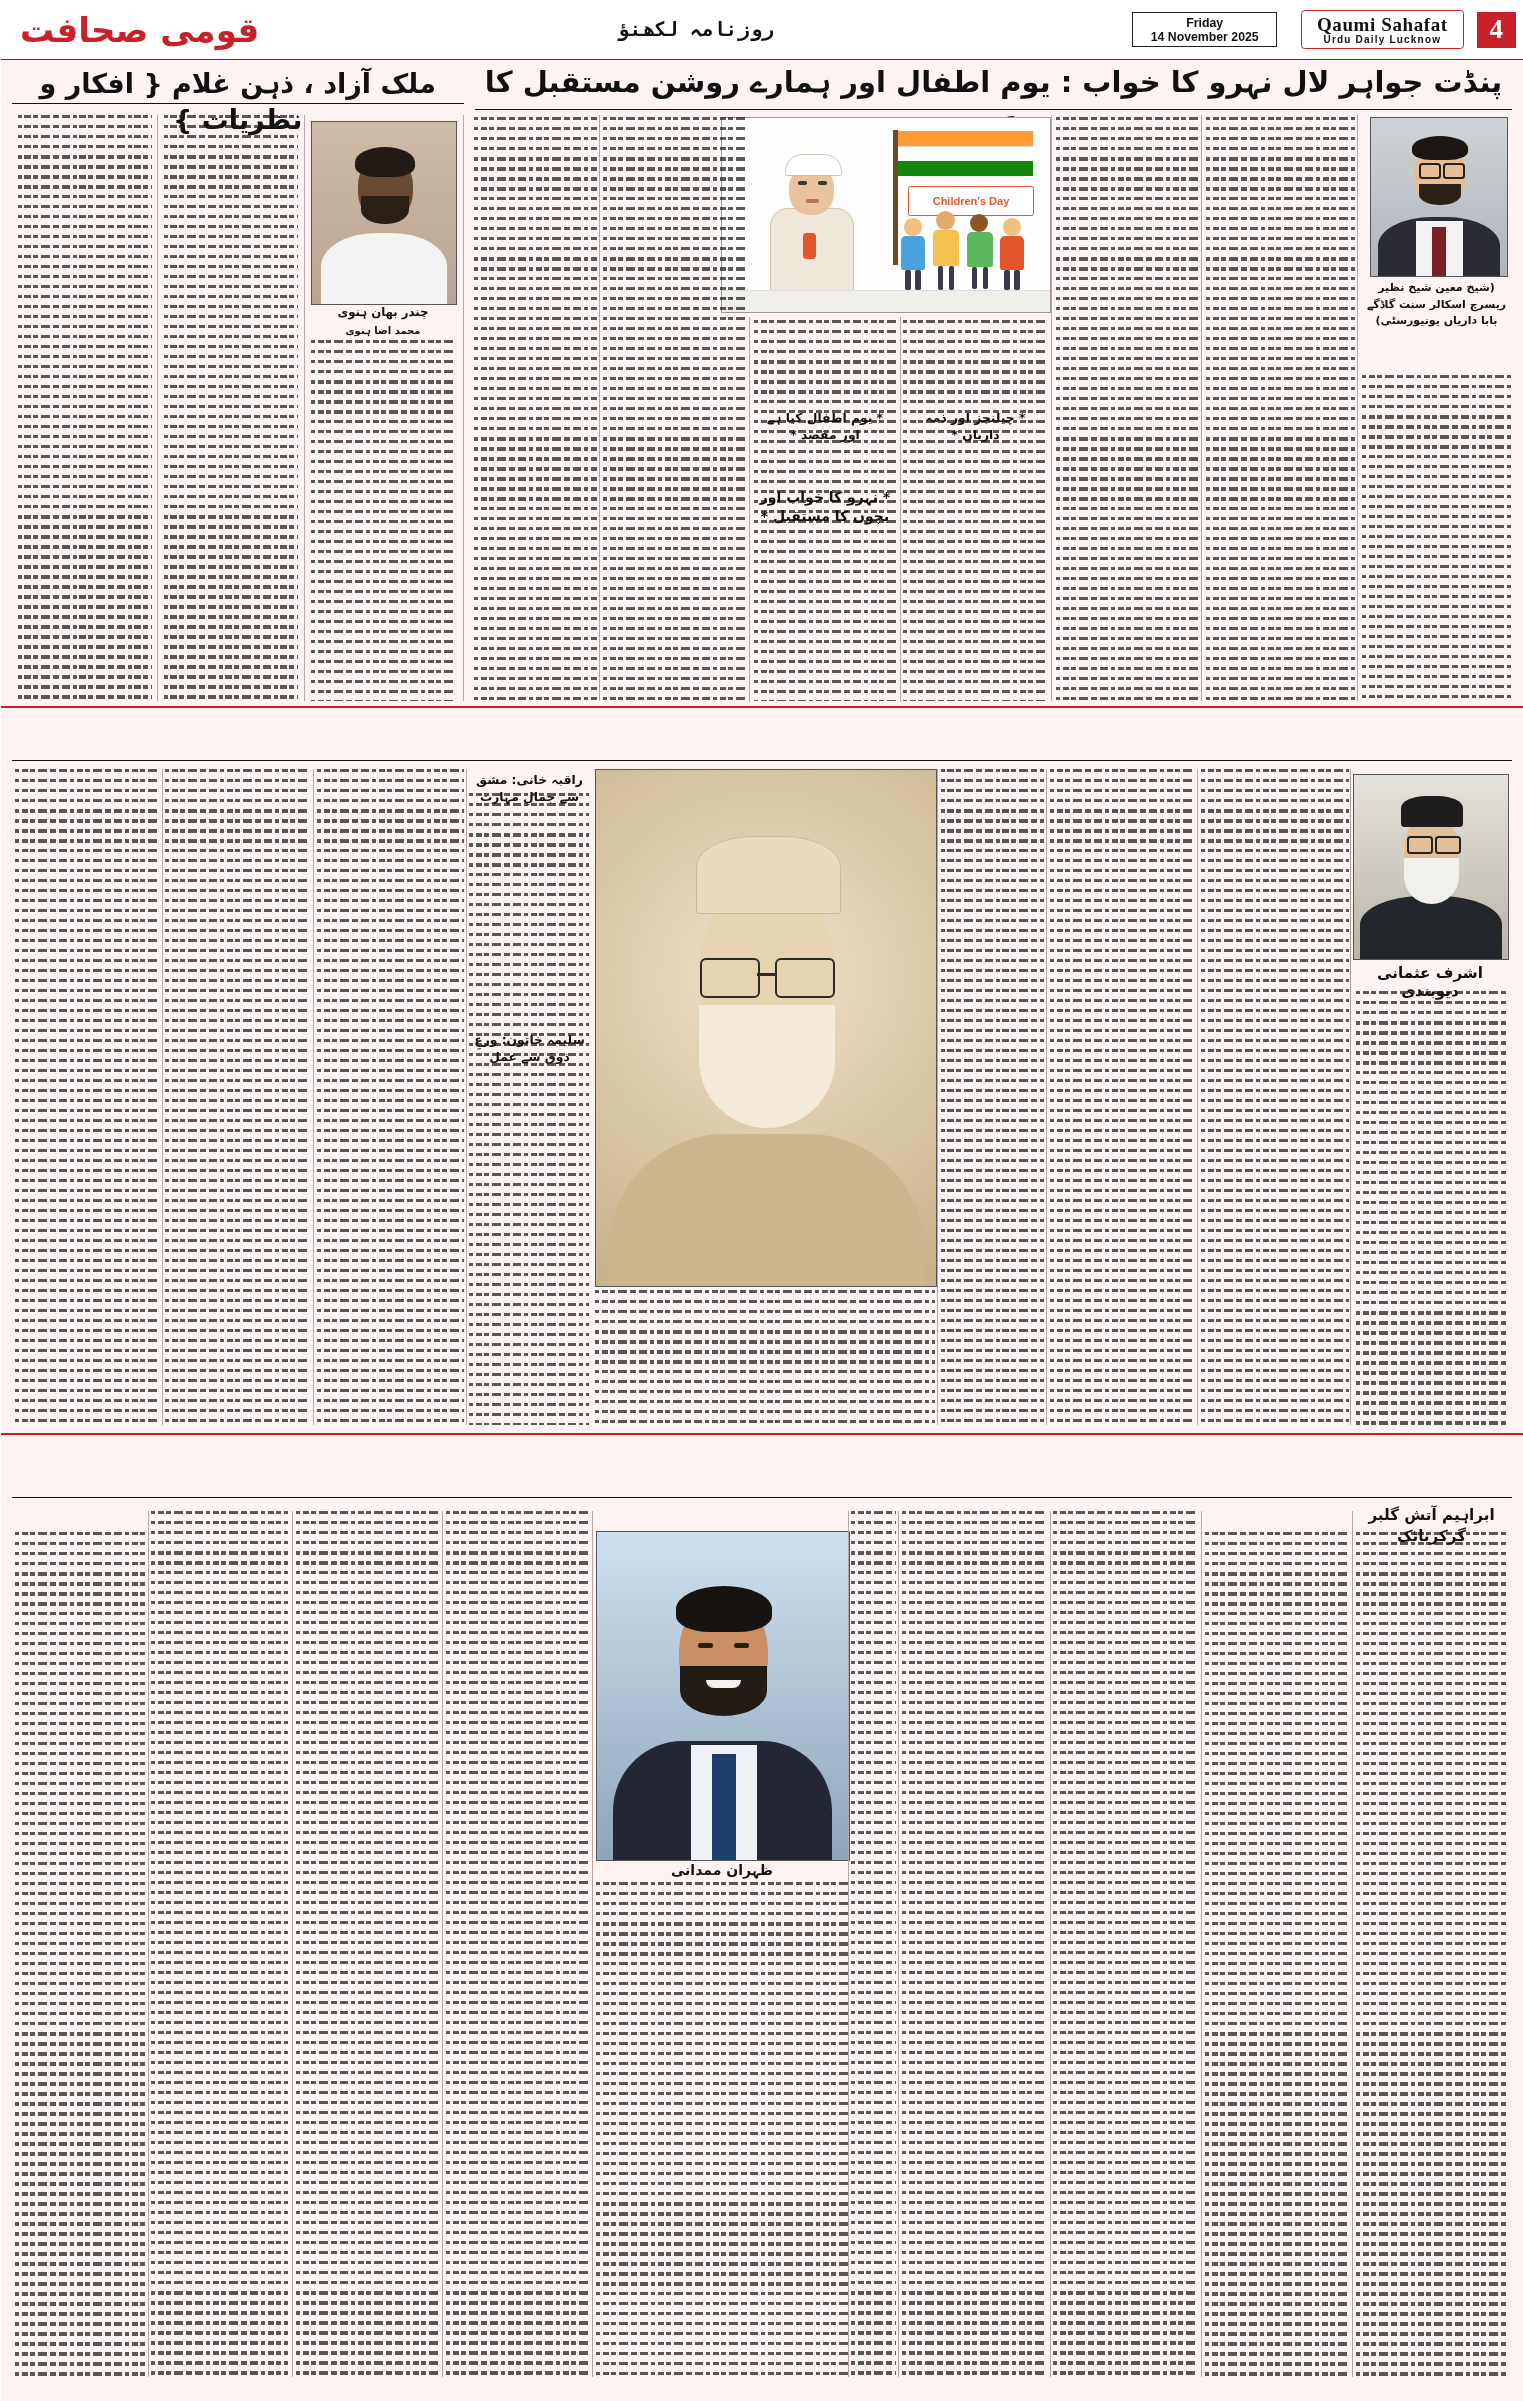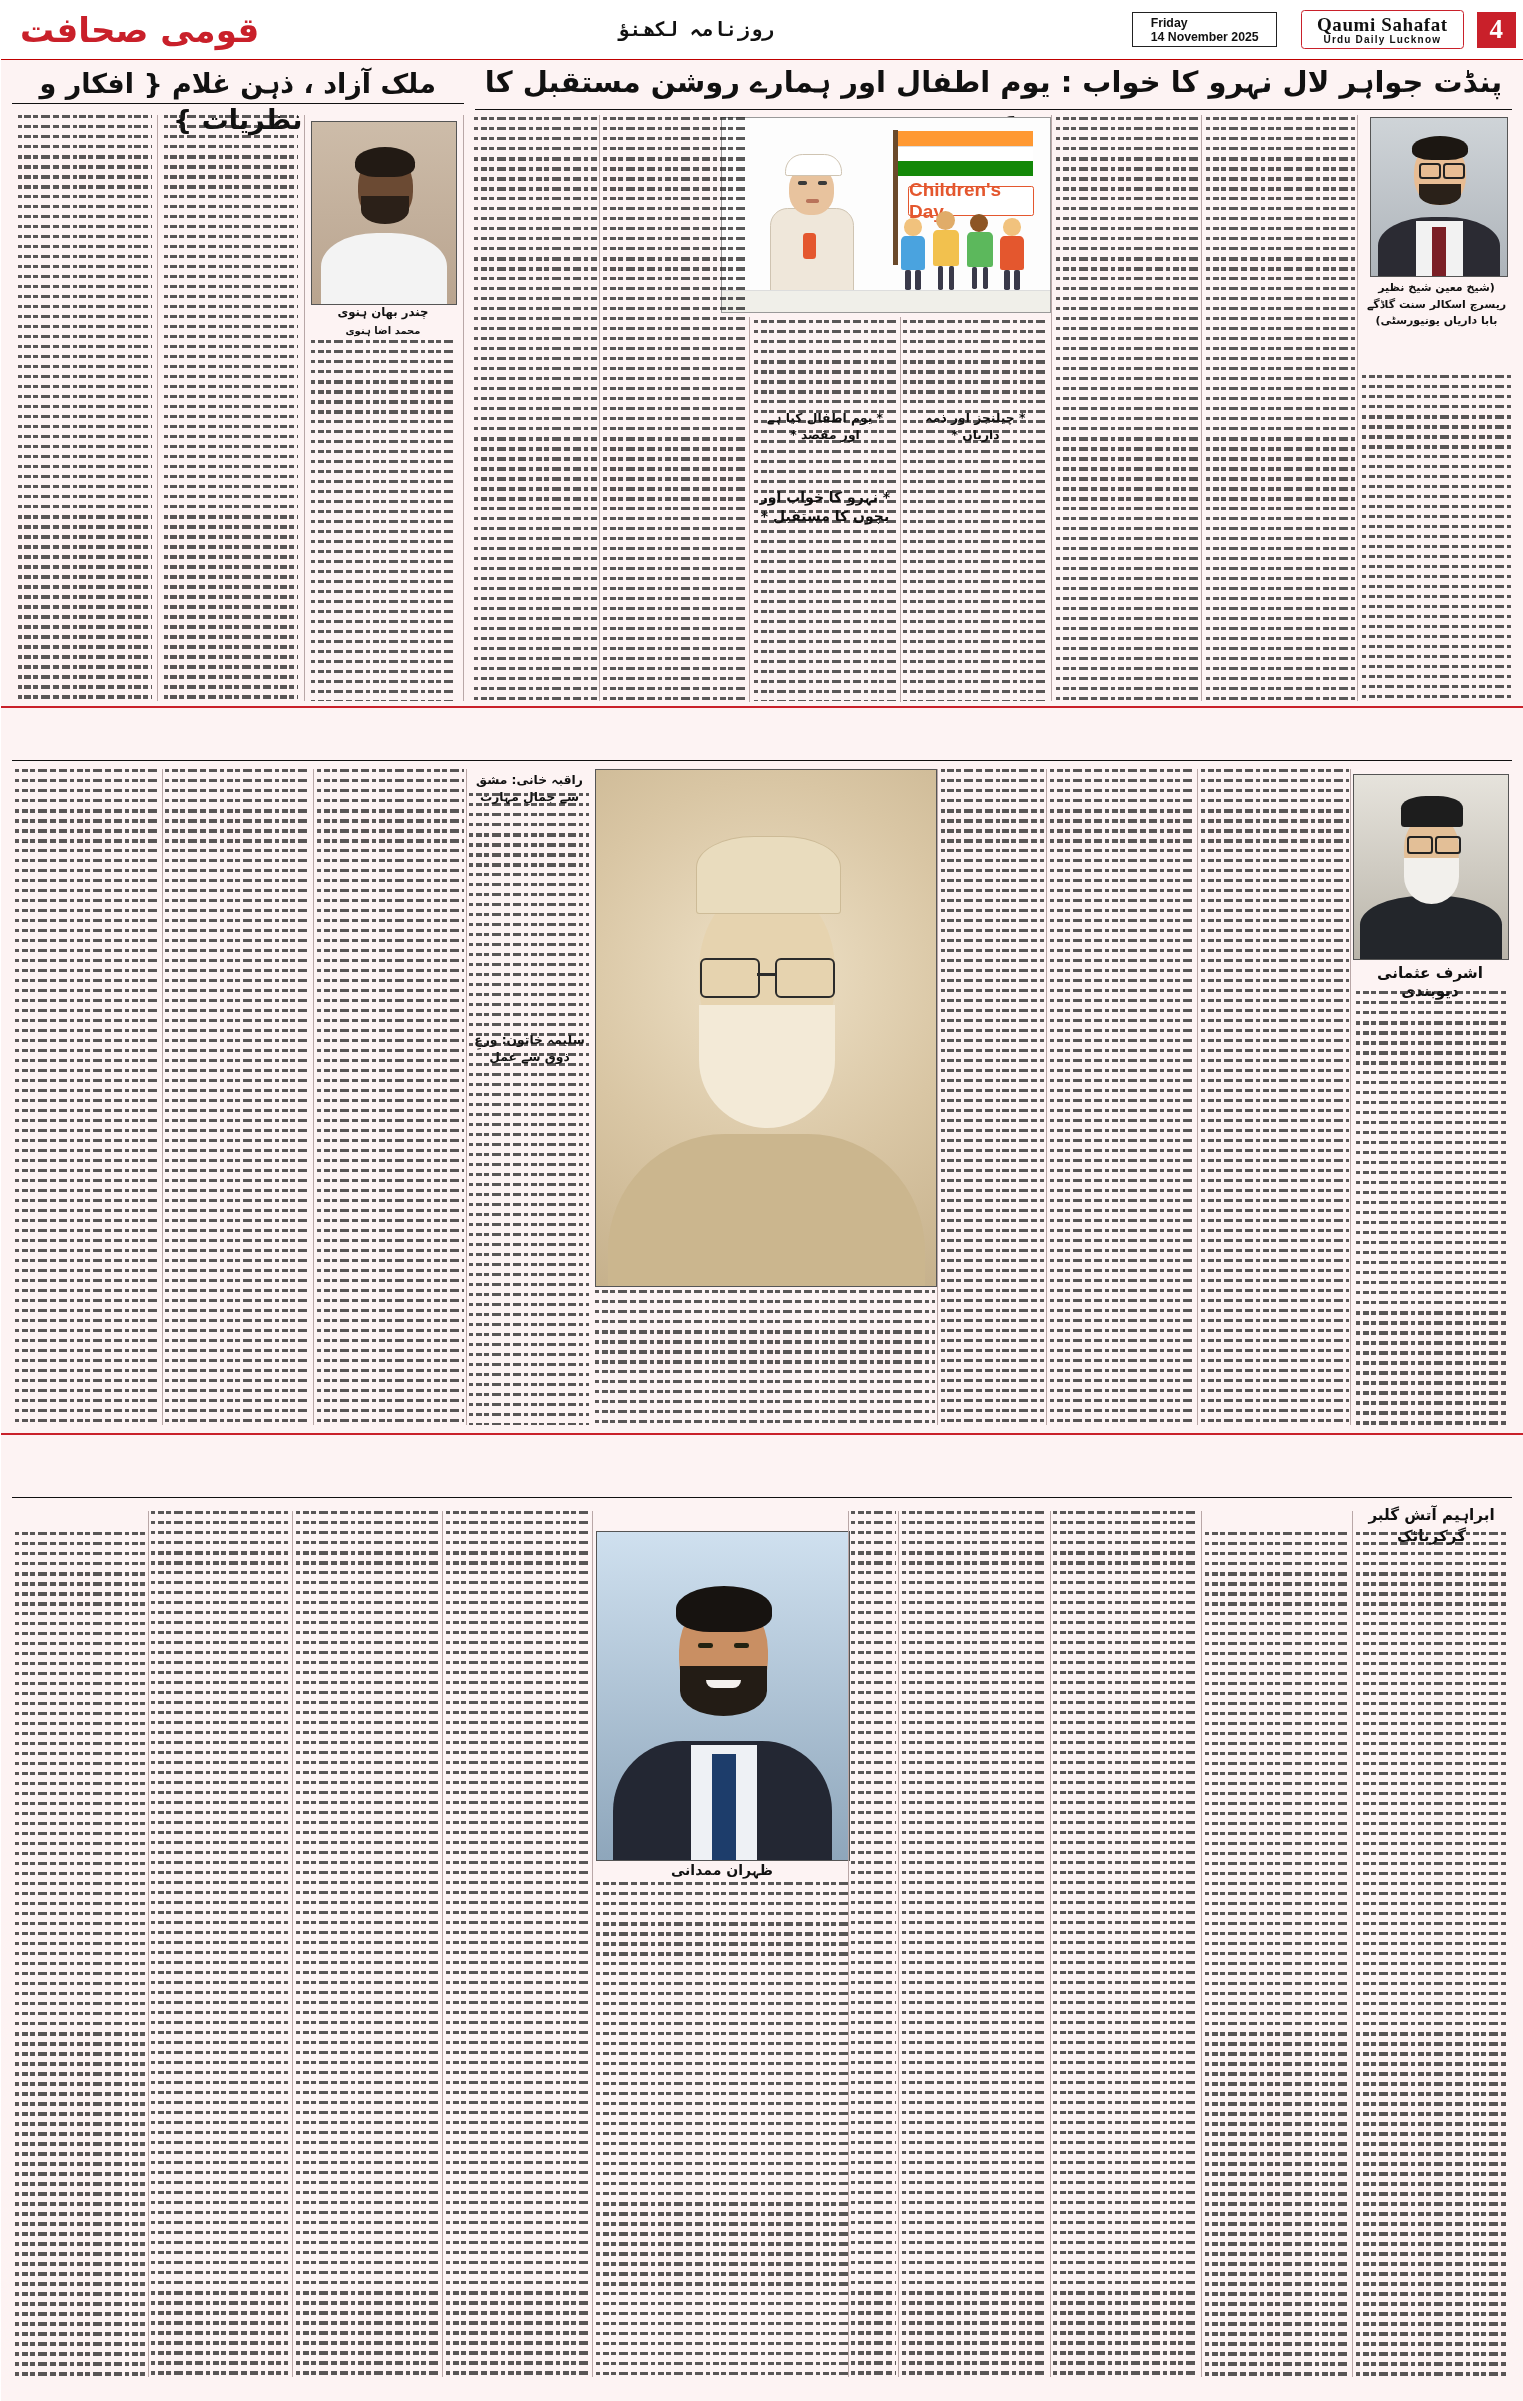--- a/index.html
+++ b/index.html
@@ -25,21 +25,21 @@
     font-size:27px;font-weight:bold;display:flex;align-items:center;justify-content:center;
     font-family:"Liberation Serif",serif;
   }
   .logo-box{
     margin-right:4.7px;border:1.8px solid #c9202a;border-radius:3.5px;
     padding:2.3px 15.2px;text-align:center;background:#fff;
   }
   .logo-main{font-family:"Liberation Serif",serif;font-size:19px;font-weight:bold;color:#111;letter-spacing:0.6px;direction:ltr;}
   .logo-sub{font-family:"Liberation Sans",sans-serif;font-size:10px;font-weight:bold;color:#111;letter-spacing:1.2px;direction:ltr;margin-top:-1.2px;}
   .date-box{
-    margin-right:23.5px;border:1.2px solid #222;padding:2.3px 17.6px;direction:ltr;
+    margin-right:23.5px;border:1.2px solid #222;padding:2.3px 17.6px;text-align:center;direction:ltr;
     font-family:"Liberation Sans",sans-serif;
   }
   .date-day{font-size:12.3px;font-weight:bold;}
   .date-full{font-size:12.3px;font-weight:bold;}
   .urdu-daily{
     flex:1;text-align:center;font-size:20px;color:#111;font-weight:bold;font-family:Liberation Mono, monospace;
   }
   .urdu-title{
     margin-left:20px;color:#c9202a;font-size:34px;font-weight:bold;
     font-family:"DejaVu Sans",sans-serif;
@@ -88,21 +88,21 @@
   .photo{position:absolute;border:1.2px solid #555;background:#d8cfc8;overflow:hidden;}
   .caption{position:absolute;text-align:center;font-weight:bold;font-size:12.3px;color:#111;}
   .rule{position:absolute;background:#111;height:1.2px;}
 
   
   .cd-art{position:absolute;background:#ffffff;border:0.6px solid #999;overflow:hidden;}
   .cd-sky{position:absolute;left:0;top:0;right:0;bottom:0;background:#fdfdfd;}
   .cd-flagpole{position:absolute;background:#6b4a2b;}
   .cd-banner{position:absolute;background:#fff;border:1.2px solid #e4572e;border-radius:2.3px;
     display:flex;align-items:center;justify-content:center;color:#e4572e;font-weight:bold;
-    font-family:"Liberation Sans",sans-serif;font-size:19px;direction:ltr;}
+    font-family:"Liberation Sans",sans-serif;font-size:11px;direction:ltr;}
   .cd-ground{position:absolute;left:0;bottom:0;right:0;background:#f4f4f4;}
   .kid{position:absolute;}
   .kid .head{position:absolute;border-radius:50%;}
   .kid .body{position:absolute;border-radius:4.7px 4.7px 2.3px 2.3px;}
   .kid .leg{position:absolute;background:#3a3a4a;width:5.3px;border-radius:1.8px;}
   .nehru{position:absolute;}
   .flagstripe{position:absolute;}
 
   
   .pf-bg{position:absolute;inset:0;}

